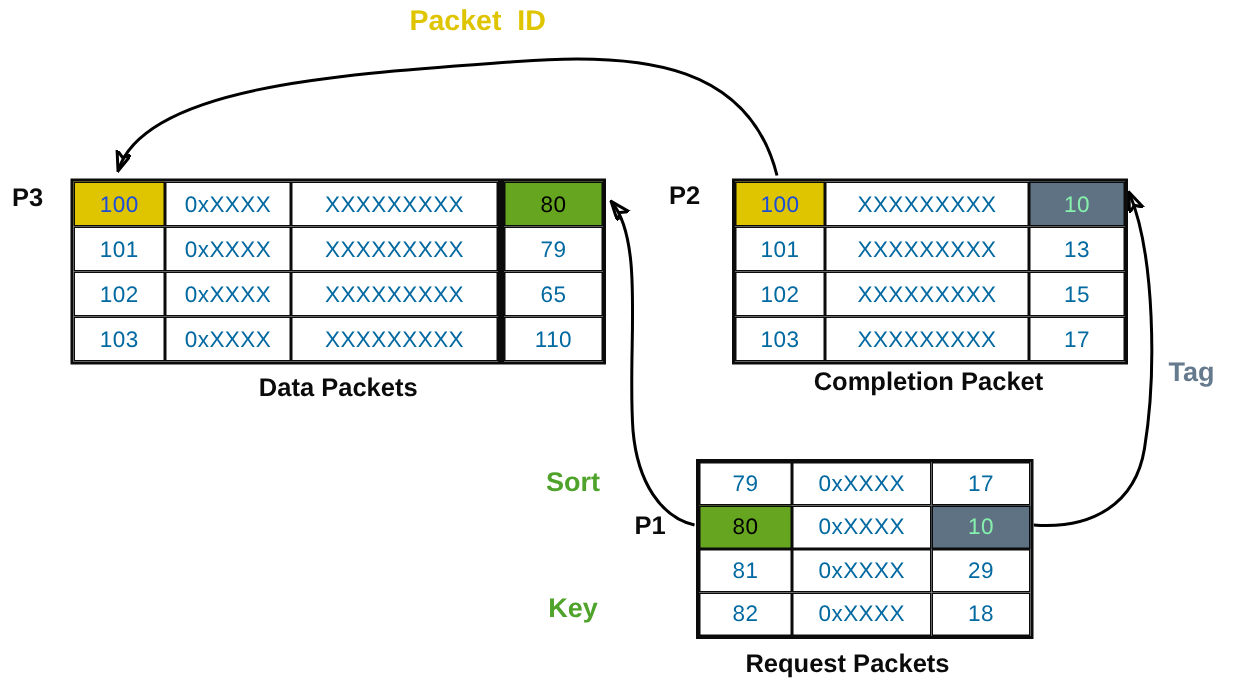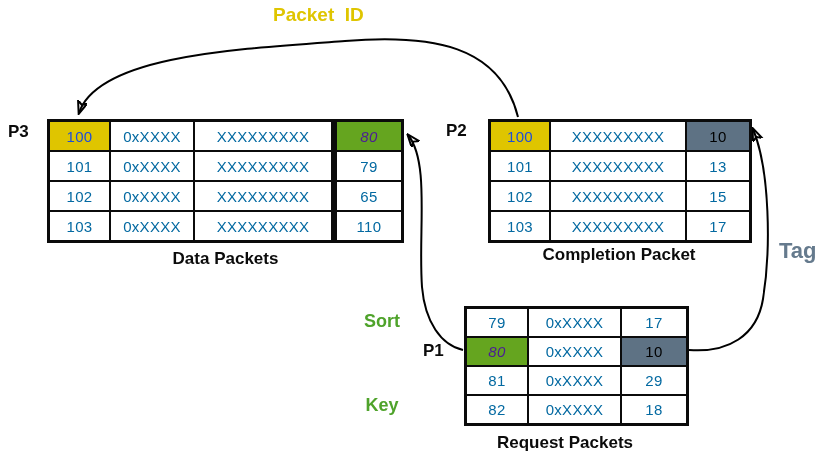--- a/index.html
+++ b/index.html
@@ -13,29 +13,29 @@
   .tbl{
     position:absolute;display:grid;border:2px solid #0b0b0b;background:#fff;
     box-sizing:content-box;
   }
   .cell{
     border:1px solid #0b0b0b;display:flex;align-items:center;justify-content:center;
     font-size:15px;color:#0369a1;background:#fff;letter-spacing:.3px;
     box-sizing:border-box;overflow:hidden;white-space:nowrap;
   }
   .hl-yellow{background:var(--packet-id-yellow,#dfc500);color:#1d4ed8;}
-  .hl-green{background:var(--sort-key-green,#65a51f);color:#4c1d95;font-style:italic;}
-  .hl-slate{background:var(--tag-slate,#5e7284);color:#000000;}
+  .hl-green{background:var(--sort-key-green,#65a51f);color:#000000;}
+  .hl-slate{background:var(--tag-slate,#5e7284);color:#86efac;}
 
   .lbl{position:absolute;font-weight:bold;color:#0b0b0b;white-space:pre;}
   .lbl.caption{font-size:17px;text-align:center;}
   .lbl.pointer{font-size:17px;}
   .lbl.packetid{font-size:19px;color:var(--packet-id-yellow,#dfc500);}
   .lbl.sortkey{font-size:18px;color:var(--sort-key-label,#4fa32b);text-align:center;line-height:28px;}
-  .lbl.tag{font-size:22px;color:var(--tag-label,#657a8d);}
+  .lbl.tag{font-size:18px;color:var(--tag-label,#657a8d);}
 </style>
 </head>
 <body>
 
 <div class="canvas">
 
   <svg class="arrows" viewBox="0 0 830 463">
     <defs>
       <marker id="ah" markerUnits="userSpaceOnUse" markerWidth="14" markerHeight="12" refX="12" refY="5" orient="auto">
         <path d="M0,0 L13,5 L0,10 L3.5,5 Z" fill="#000" stroke="none"></path>

